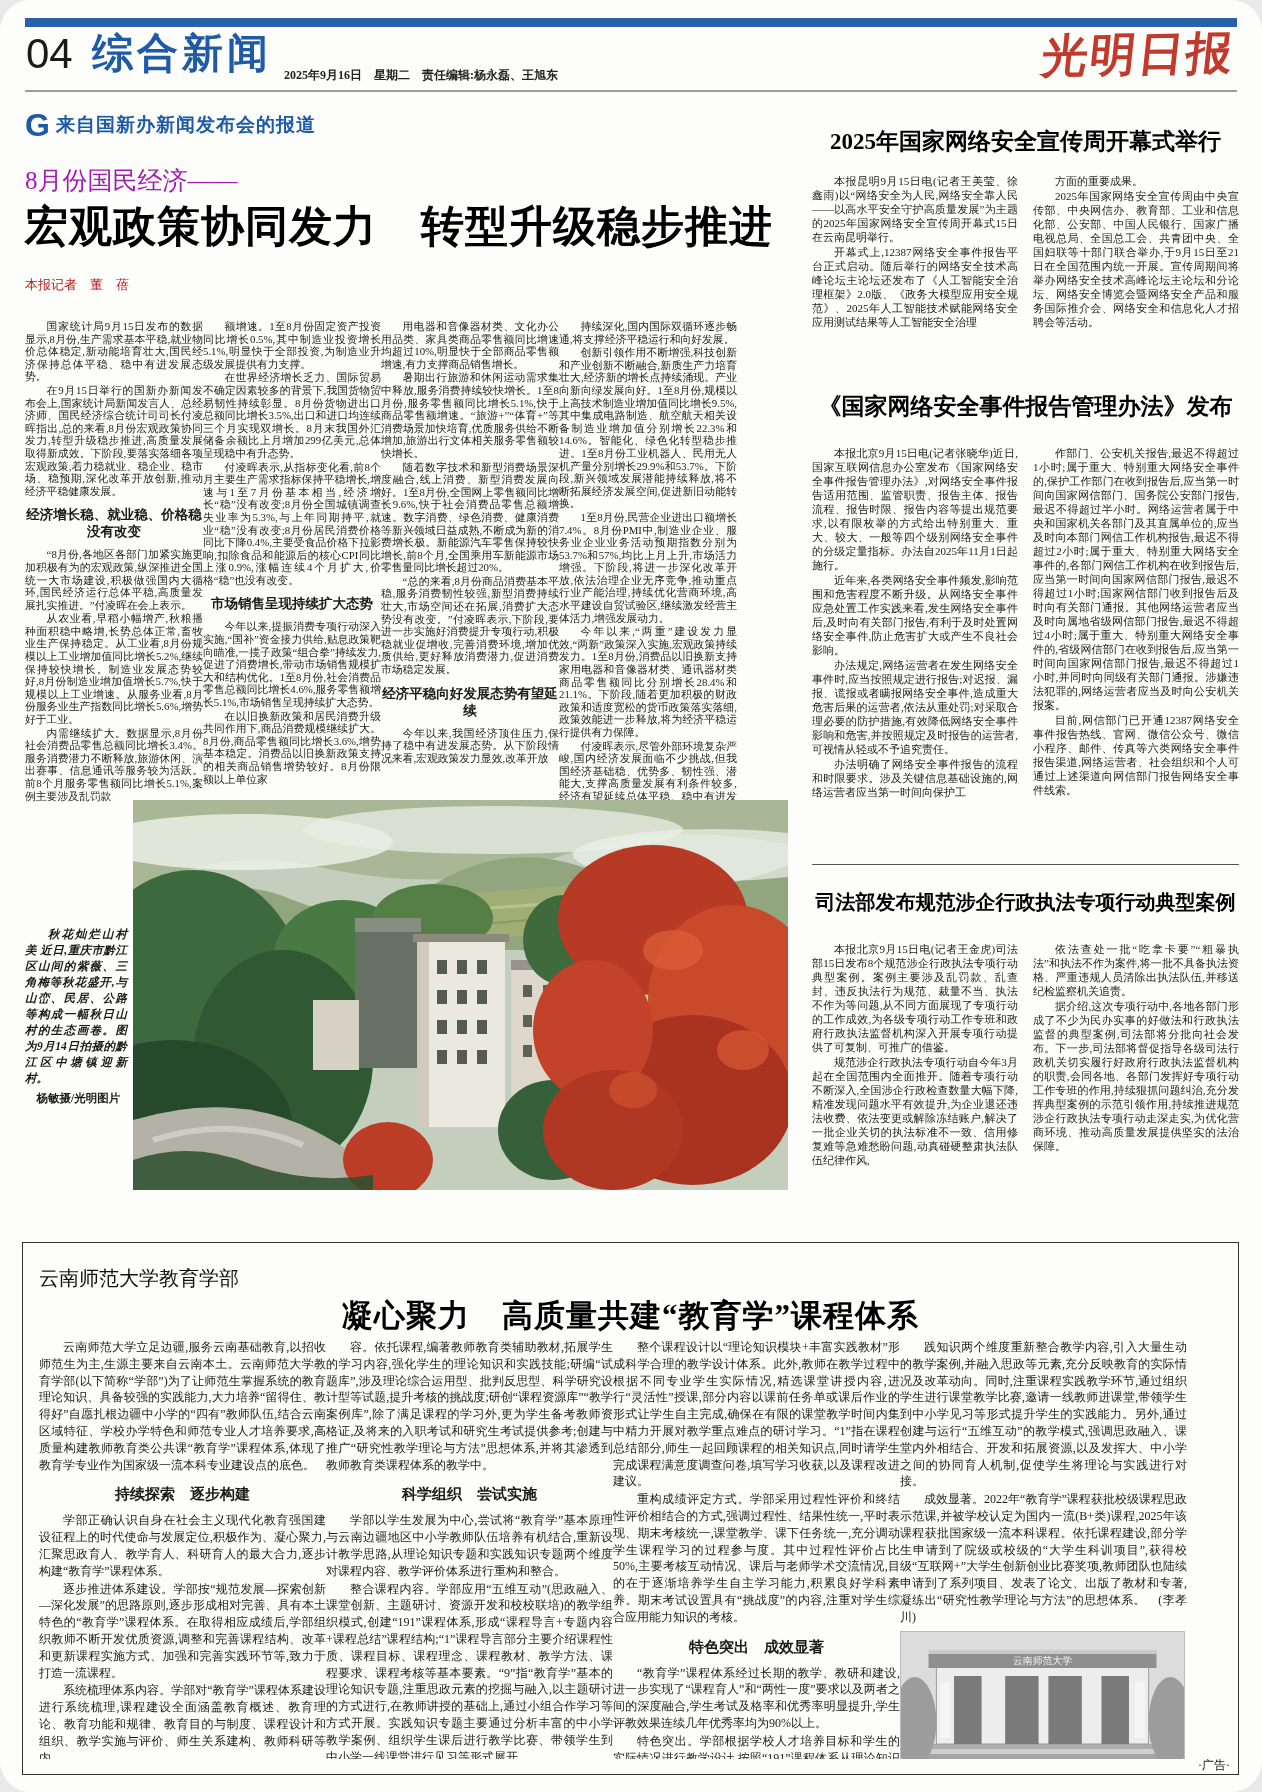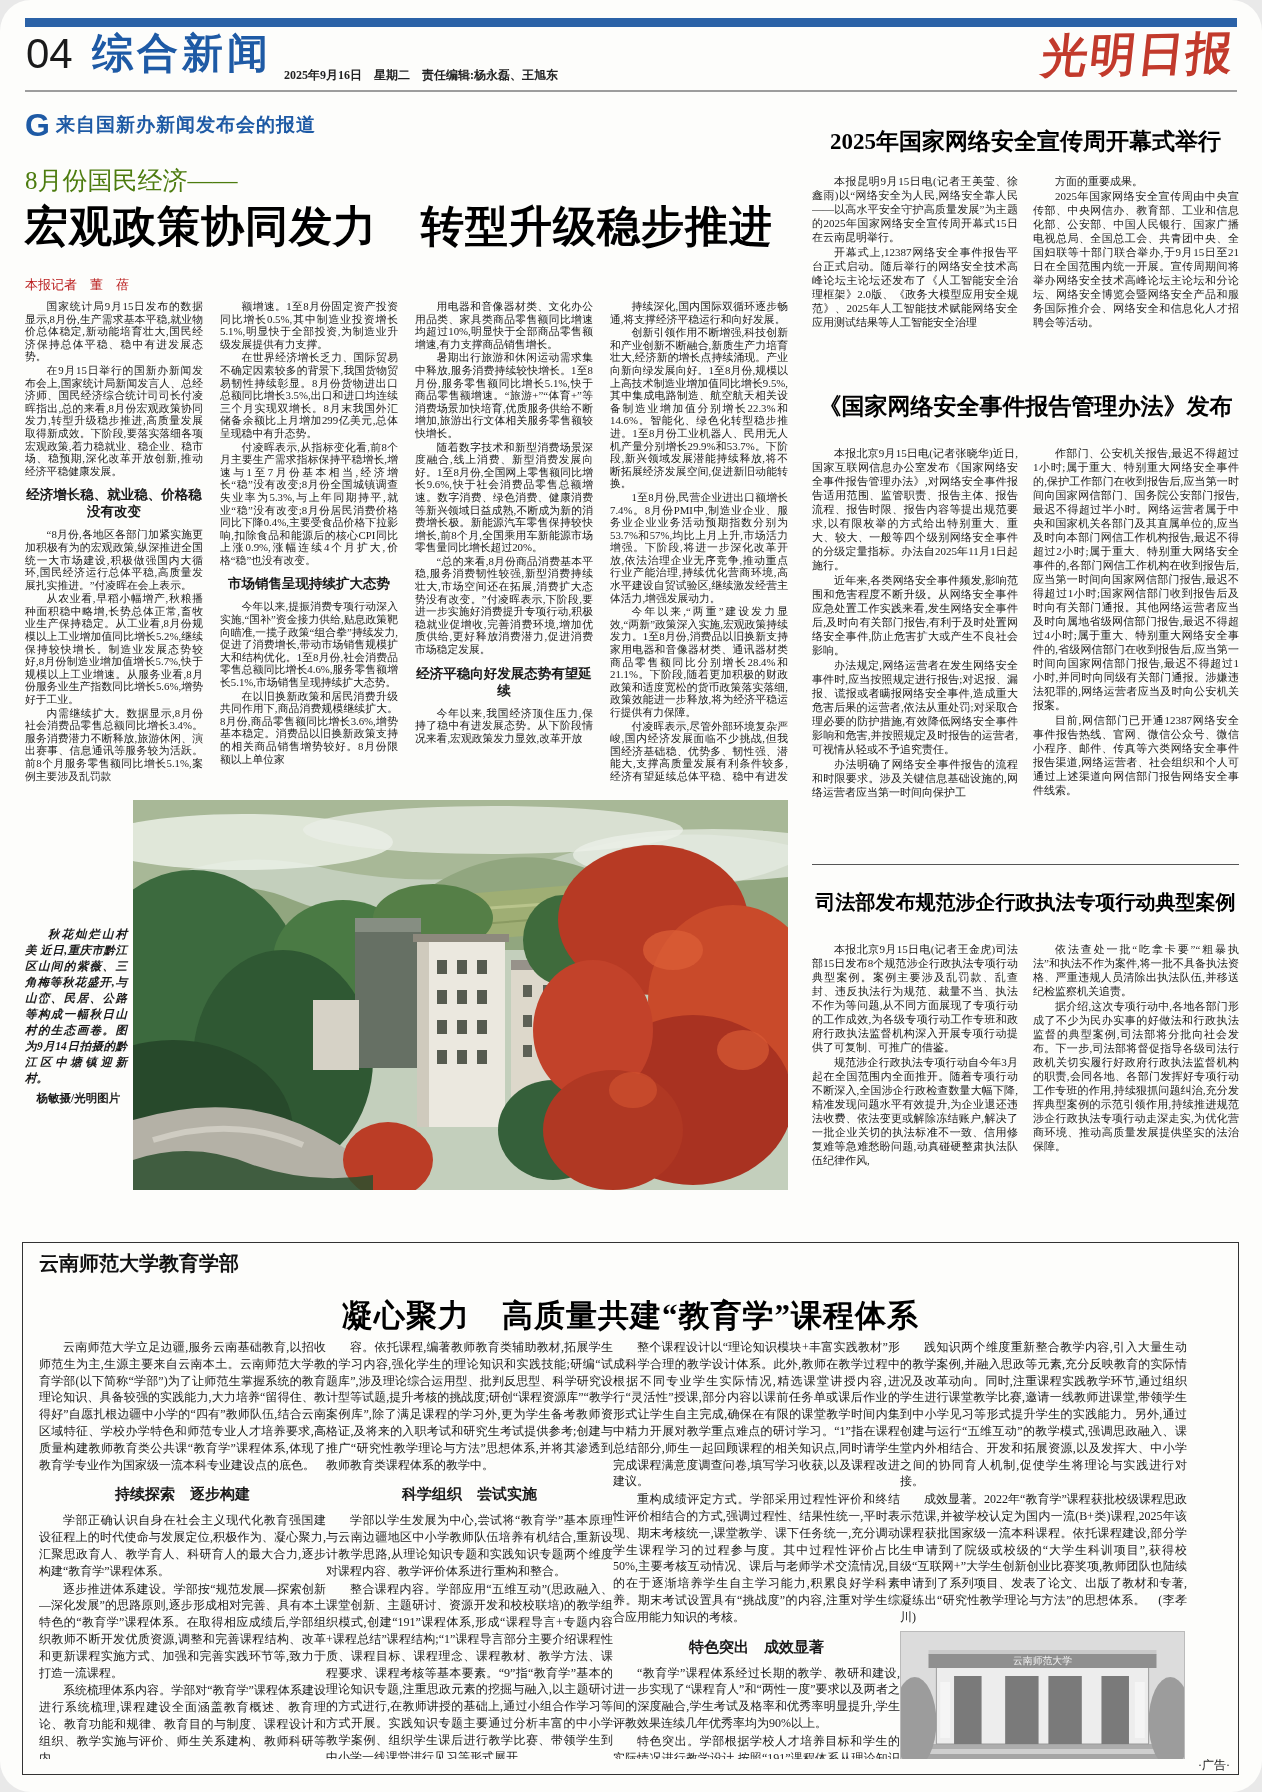--- a/index.html
+++ b/index.html
@@ -17,25 +17,25 @@
             transform:skewX(-7deg) rotate(-1deg);letter-spacing:2px;}
   .head-rule{position:absolute;left:25px;top:90px;width:1212px;height:2px;background:#9d9d9d;}
 
   
   .main{position:absolute;left:25px;top:104px;width:763px;height:1086px;}
   .badge{position:absolute;left:0;top:6px;display:flex;align-items:center;gap:6px;}
   .badge-g{font-family:"Liberation Sans","DejaVu Sans",sans-serif;font-size:32px;line-height:30px;
            font-weight:bold;color:#1e5aa5;}
   .badge-label{font-family:"Liberation Sans","DejaVu Sans",sans-serif;font-size:19px;
            font-weight:bold;color:#1e5aa5;letter-spacing:1px;}
-  .kicker{position:absolute;left:0;top:60px;font-size:25px;color:#4d7c0f;}
+  .kicker{position:absolute;left:0;top:60px;font-size:25px;color:#a21caf;}
   .headline{position:absolute;left:0;top:94px;width:763px;font-size:43px;font-weight:bold;
             color:#000;letter-spacing:1px;white-space:nowrap;}
   .byline{position:absolute;left:0;top:172px;font-size:13px;color:#b91c1c;}
-  .main-cols{position:absolute;left:0;top:196px;width:763px;display:flex;gap:17px;}
+  .main-cols{position:absolute;left:0;top:216px;width:763px;display:flex;}
   .col{width:178px;height:482px;overflow:hidden;font-size:10.8px;line-height:12.6px;}
   .col.first{height:500px;}
   .para{margin:0 0 1px;text-indent:2em;text-align:justify;}
   .subhead{font-family:"Liberation Sans","DejaVu Sans",sans-serif;font-size:13.5px;font-weight:bold;
            text-align:center;margin:9px 0 8px;line-height:17px;}
   .photo{position:absolute;left:108px;top:696px;width:655px;height:390px;overflow:hidden;
          background:#c3cfbc;}
   .caption{position:absolute;left:0;top:822px;width:102px;font-size:11.5px;line-height:16px;
            font-weight:bold;font-style:italic;text-align:justify;text-indent:2em;}
   .cap-lead{font-style:italic;}
@@ -50,21 +50,21 @@
   .r-cols{position:absolute;left:0;width:427px;display:flex;gap:15px;}
   .r-cols.c1{top:70px;height:182px;}
   .r-cols.c2{top:342px;height:398px;}
   .r-cols.c3{top:838px;height:248px;}
   .r-col{width:206px;overflow:hidden;font-size:11px;line-height:14px;}
   .r-divider{position:absolute;left:0;top:760px;width:427px;height:1px;background:#555;}
 
   
   .ad{position:absolute;left:22px;top:1242px;width:1217px;height:533px;border:1px solid #333;
       box-sizing:border-box;background:#fdfdfb;}
-  .ad-kicker{position:absolute;left:16px;top:7px;font-size:20px;font-weight:bold;
+  .ad-kicker{position:absolute;left:16px;top:22px;font-size:20px;font-weight:normal;
       font-family:"Liberation Sans","DejaVu Sans",sans-serif;color:#111;}
   .ad-headline{position:absolute;left:0;top:52px;width:100%;text-align:center;font-size:31px;
       font-weight:bold;color:#000;letter-spacing:1px;}
   .ad-cols{position:absolute;left:16px;top:96px;width:1185px;display:flex;}
   .ad-col{width:287px;height:420px;overflow:hidden;font-size:12px;line-height:16.8px;}
   .ad-col .subhead{font-size:15px;margin:12px 0 10px;}
   .ad-photo{width:283px;height:148px;margin-top:5px;border:1px solid #bbb;box-sizing:content-box;}
   .ad-marker{position:absolute;right:8px;bottom:0;font-size:12px;color:#222;}
 </style>
 </head>

